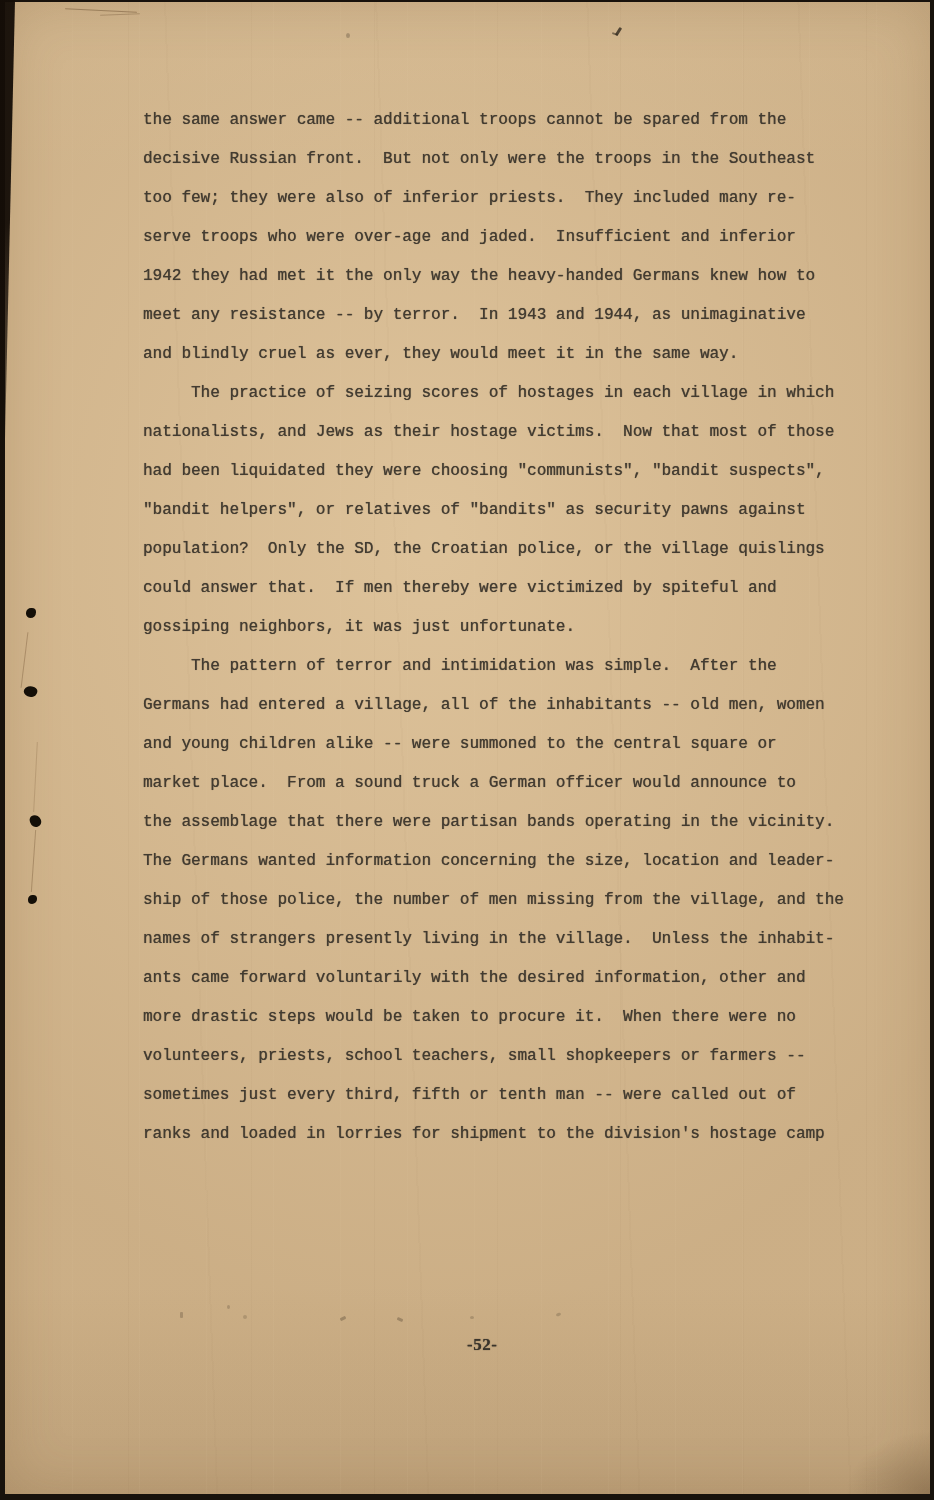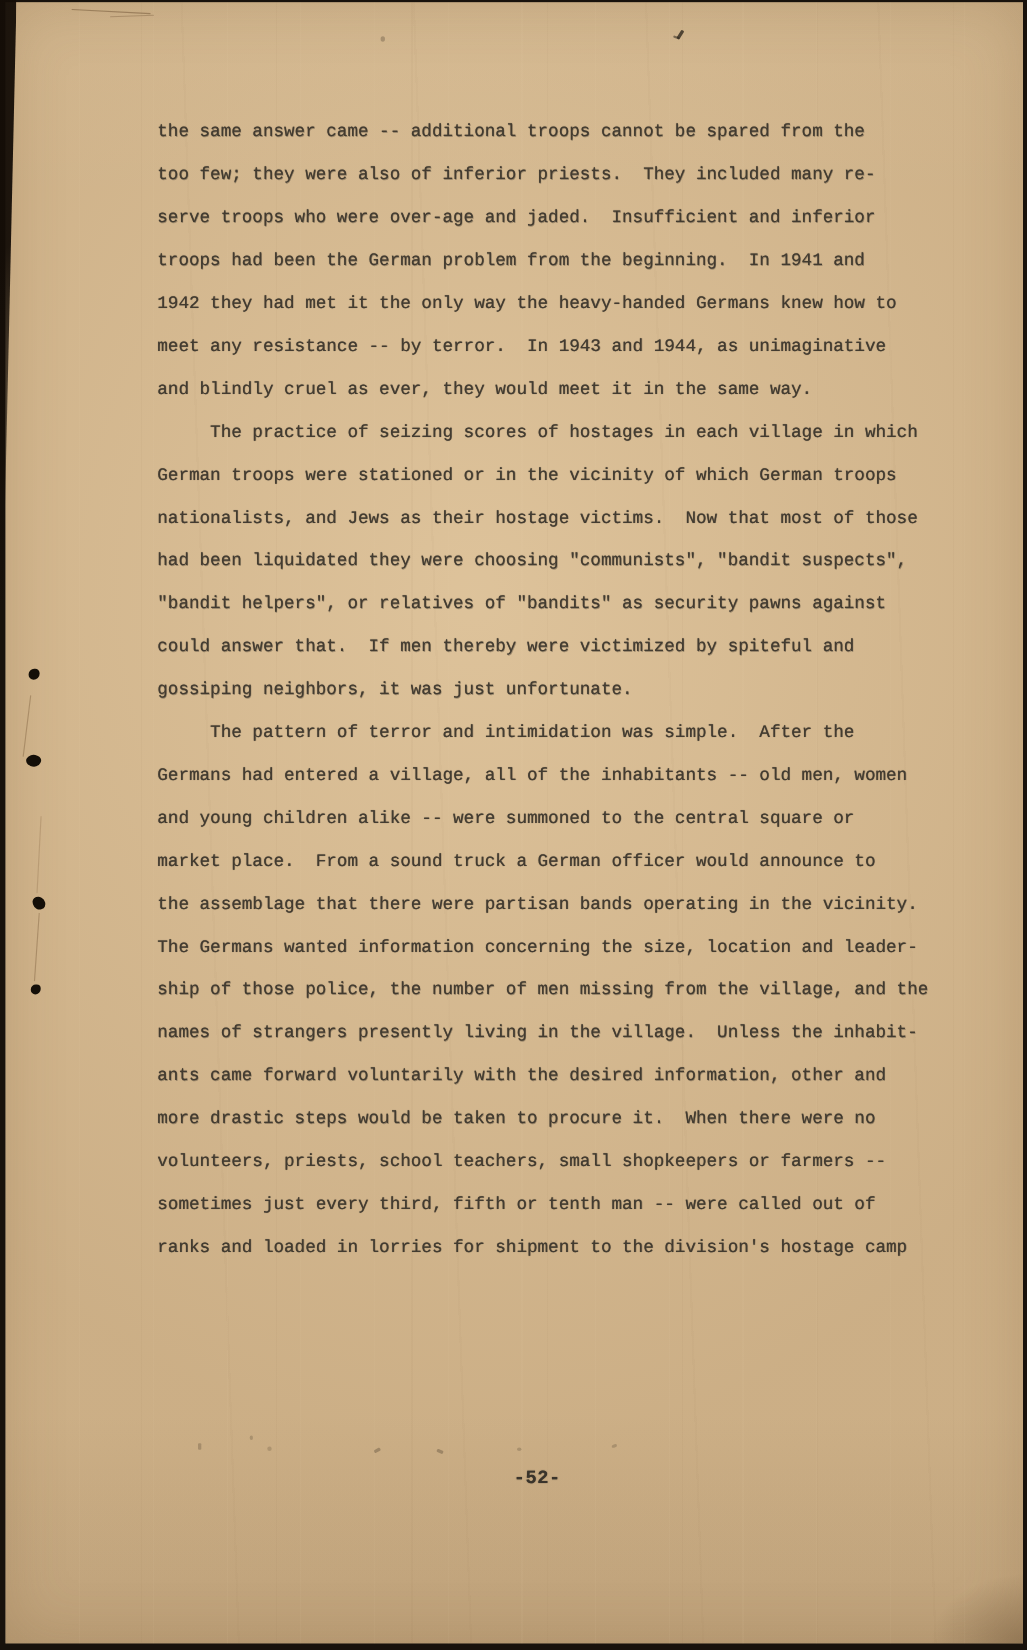--- a/index.html
+++ b/index.html
@@ -49,20 +49,21 @@
     color:var(--ink);
     text-shadow:0 0 0.8px rgba(58,52,43,0.75), 0.5px 0.4px 0.6px rgba(58,52,43,0.35);
     opacity:0.94;
   }
   .typed-line{height:39px;white-space:pre;}
   .page-number{
     position:absolute;left:462px;top:1333px;
     font-size:17px;font-weight:bold;letter-spacing:0.5px;
     color:var(--ink);
     text-shadow:0 0 1px rgba(58,52,43,0.9);
+    font-family:Liberation Serif, serif;
   }
   
   .hole{position:absolute;background:#140f08;border-radius:50% 40% 55% 45%;}
   .hole.h1{left:21px;top:606px;width:10px;height:10px;}
   .hole.h2{left:19px;top:684px;width:13px;height:11px;transform:rotate(24deg);border-radius:60% 35% 55% 40%;}
   .hole.h3{left:25px;top:813px;width:11px;height:12px;transform:rotate(-18deg);border-radius:40% 60% 45% 55%;}
   .hole.h4{left:23px;top:893px;width:9px;height:9px;}
   .crease{position:absolute;width:1px;background:rgba(118,88,56,0.40);}
   .crease.c1{left:19px;top:630px;height:56px;transform:rotate(7deg);}
   .crease.c2{left:28px;top:828px;height:62px;transform:rotate(4deg);}
@@ -90,31 +91,31 @@
 
 <div class="scan">
   <div class="paper">
     <div class="fibres"></div>
 
     <div class="scratch"></div>
     <div class="scratch sc2"></div>
 
     <div class="text-block">
         <div class="typed-line">the same answer came -- additional troops cannot be spared from the</div>
+        <div class="typed-line">decisive Russian front.  But not only were the troops in the Southeast</div>
         <div class="typed-line">too few; they were also of inferior priests.  They included many re-</div>
         <div class="typed-line">serve troops who were over-age and jaded.  Insufficient and inferior</div>
-        <div class="typed-line">troops had been the German problem from the beginning.  In 1941 and</div>
         <div class="typed-line">1942 they had met it the only way the heavy-handed Germans knew how to</div>
         <div class="typed-line">meet any resistance -- by terror.  In 1943 and 1944, as unimaginative</div>
         <div class="typed-line">and blindly cruel as ever, they would meet it in the same way.</div>
         <div class="typed-line">     The practice of seizing scores of hostages in each village in which</div>
-        <div class="typed-line">German troops were stationed or in the vicinity of which German troops</div>
         <div class="typed-line">nationalists, and Jews as their hostage victims.  Now that most of those</div>
         <div class="typed-line">had been liquidated they were choosing "communists", "bandit suspects",</div>
         <div class="typed-line">"bandit helpers", or relatives of "bandits" as security pawns against</div>
+        <div class="typed-line">population?  Only the SD, the Croatian police, or the village quislings</div>
         <div class="typed-line">could answer that.  If men thereby were victimized by spiteful and</div>
         <div class="typed-line">gossiping neighbors, it was just unfortunate.</div>
         <div class="typed-line">     The pattern of terror and intimidation was simple.  After the</div>
         <div class="typed-line">Germans had entered a village, all of the inhabitants -- old men, women</div>
         <div class="typed-line">and young children alike -- were summoned to the central square or</div>
         <div class="typed-line">market place.  From a sound truck a German officer would announce to</div>
         <div class="typed-line">the assemblage that there were partisan bands operating in the vicinity.</div>
         <div class="typed-line">The Germans wanted information concerning the size, location and leader-</div>
         <div class="typed-line">ship of those police, the number of men missing from the village, and the</div>
         <div class="typed-line">names of strangers presently living in the village.  Unless the inhabit-</div>

